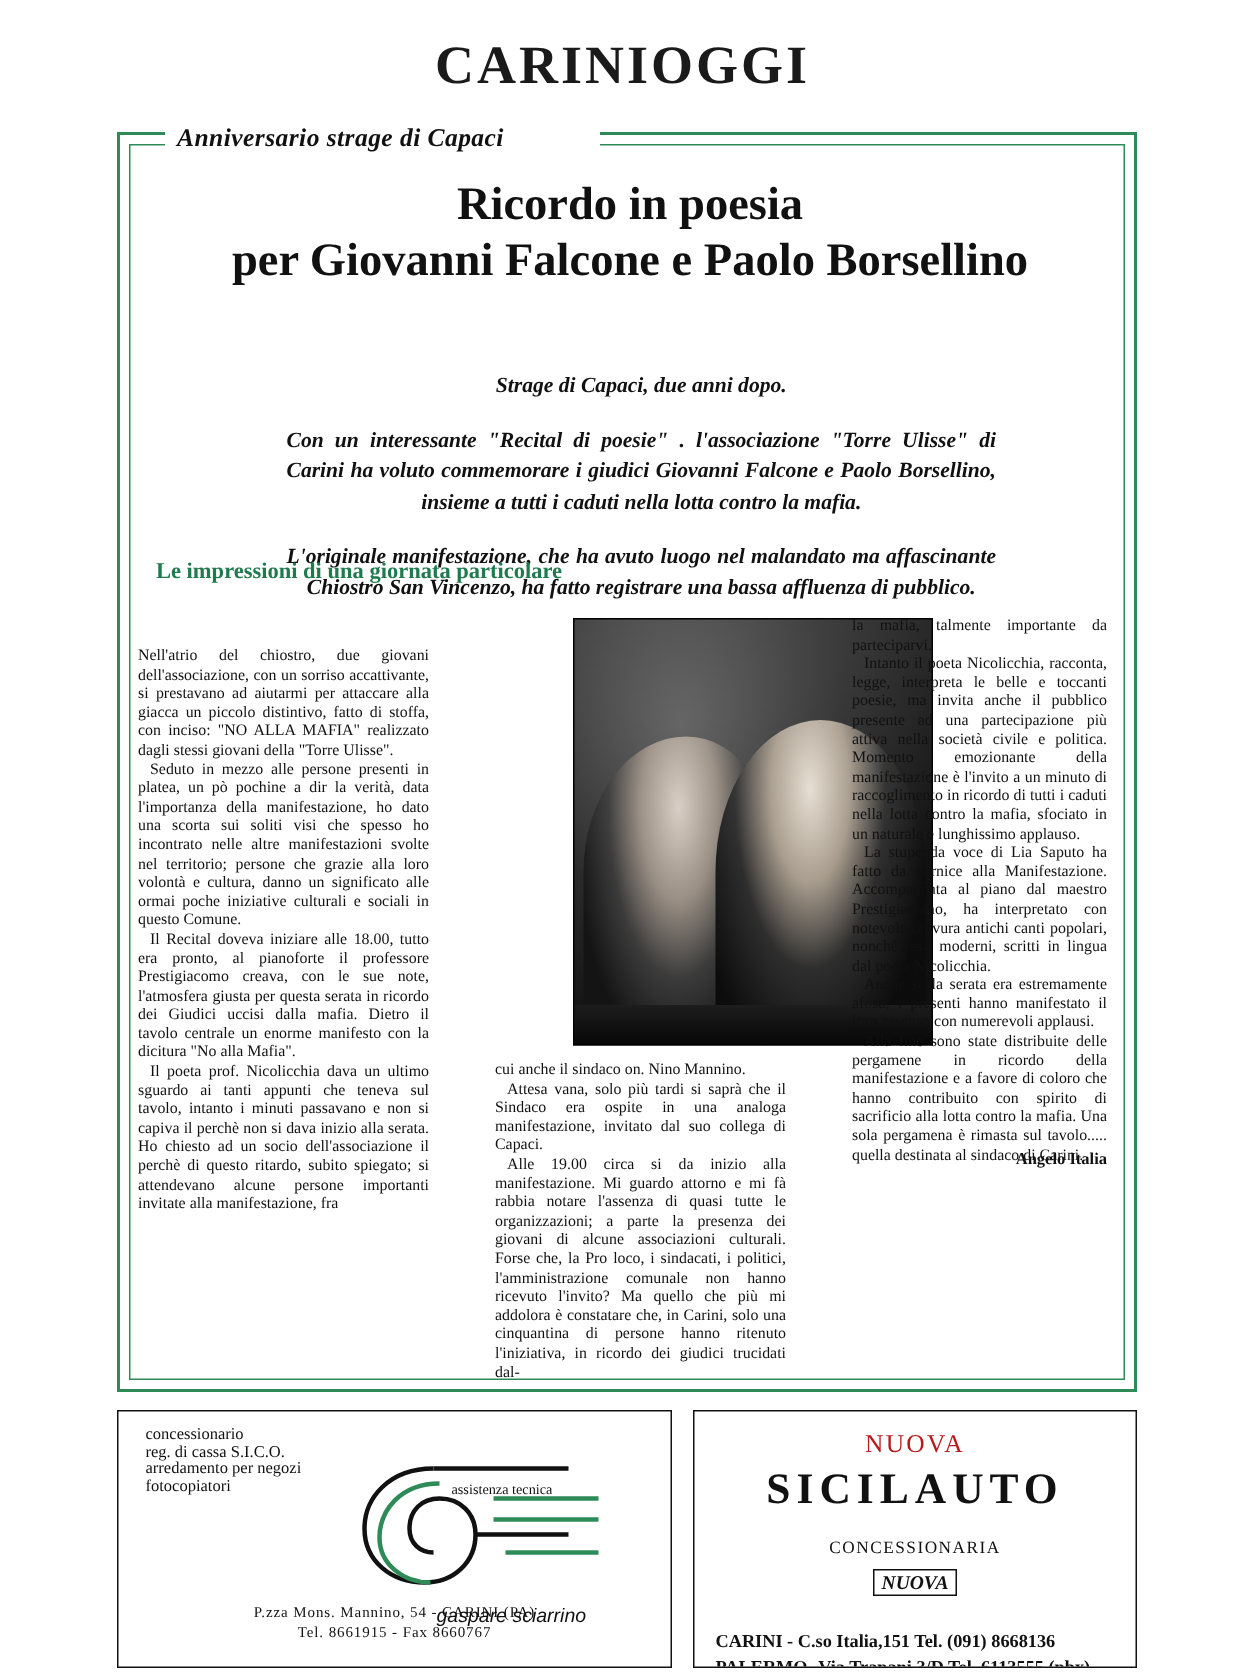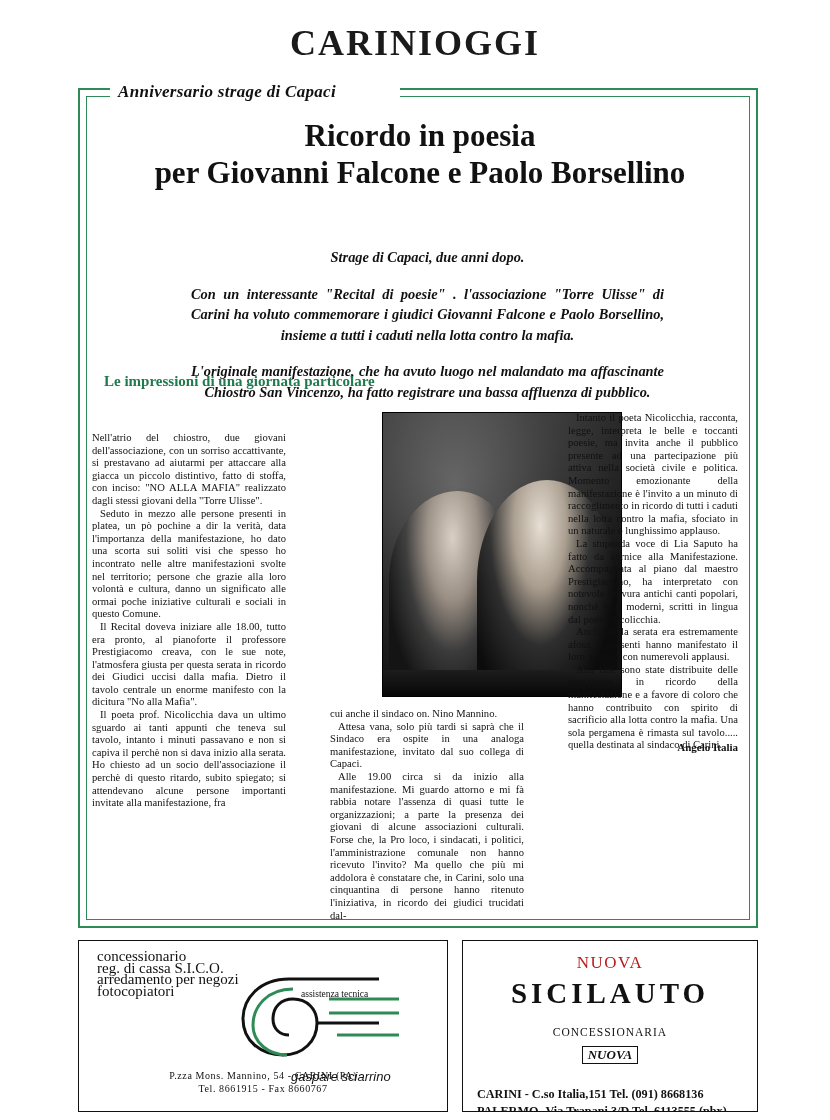--- a/index.html
+++ b/index.html
@@ -226,21 +226,21 @@
     border: 1.5px solid #111;
     box-sizing: border-box;
     background: #fff;
     overflow: hidden;
   }
   .ad-left .small-text {
     position: absolute;
     left: 18px;
     top: 10px;
     font-family: "Liberation Serif", serif;
-    font-size: 15px;
+    font-size: 11px;
     line-height: 11.5px;
     color: #111;
   }
   .ad-left .assist {
     position: absolute;
     left: 222px;
     top: 48px;
     font-family: "Liberation Serif", serif;
     font-size: 9.5px;
     color: #111;
@@ -389,20 +389,21 @@
     <p>Il poeta prof. Nicolicchia dava un ultimo sguardo ai tanti appunti che teneva sul tavolo, intanto i minuti passavano e non si capiva il perchè non si dava inizio alla serata. Ho chiesto ad un socio dell'associazione il perchè di questo ritardo, subito spiegato; si attendevano alcune persone importanti invitate alla manifestazione, fra</p>
   </div>
 
   <div class="col col-2" style="top:296px;">
     <p class="noindent">cui anche il sindaco on. Nino Mannino.</p>
     <p>Attesa vana, solo più tardi si saprà che il Sindaco era ospite in una analoga manifestazione, invitato dal suo collega di Capaci.</p>
     <p>Alle 19.00 circa si da inizio alla manifestazione.  Mi guardo attorno e mi fà rabbia notare l'assenza di quasi tutte le organizzazioni; a parte la presenza dei giovani di alcune associazioni culturali. Forse che, la Pro loco, i sindacati, i politici, l'amministrazione comunale non hanno ricevuto l'invito? Ma quello che più mi addolora è constatare che, in Carini, solo una cinquantina di persone hanno ritenuto l'iniziativa, in ricordo dei giudici trucidati dal-</p>
   </div>
 
   <div class="col col-3">
+    <p class="noindent">la mafia, talmente importante da parteciparvi.</p>
     <p>Intanto il poeta Nicolicchia, racconta, legge, interpreta le belle  e toccanti poesie, ma invita anche il pubblico presente  ad una partecipazione più attiva nella società civile e politica. Momento emozionante della manifestazione è l'invito a un minuto di raccoglimento in ricordo di tutti i caduti nella lotta contro la mafia, sfociato in un naturale e lunghissimo applauso.</p>
     <p>La stupenda voce di Lia Saputo ha fatto da cornice alla Manifestazione. Accompagnata al piano dal maestro Prestigiacomo, ha interpretato con notevole bravura antichi canti popolari, nonchè testi moderni, scritti in lingua dal poeta Nicolicchia.</p>
     <p>Anche se la serata era estremamente afosa, i presenti hanno manifestato il loro assenso con numerevoli applausi.</p>
     <p>Alla fine sono state distribuite delle pergamene in ricordo della manifestazione e a favore di coloro che hanno contribuito con spirito di sacrificio alla lotta contro la mafia. Una sola pergamena è rimasta sul tavolo..... quella destinata al sindaco di Carini.</p>
     <div class="byline">Angelo Italia</div>
   </div>
 </div>
 
 <div class="ad-left">
   <div class="small-text" style="white-space: pre-line;">concessionario

